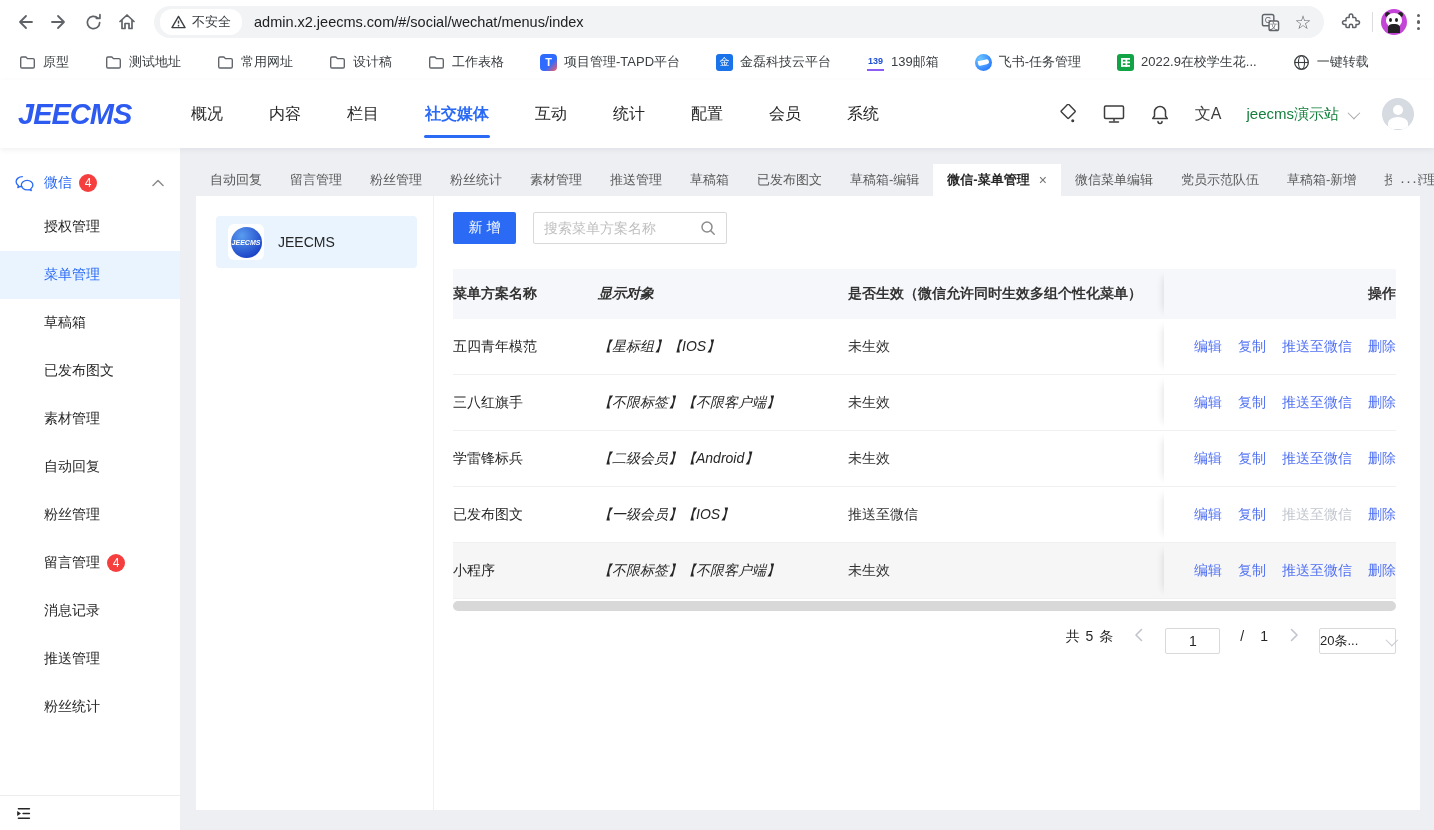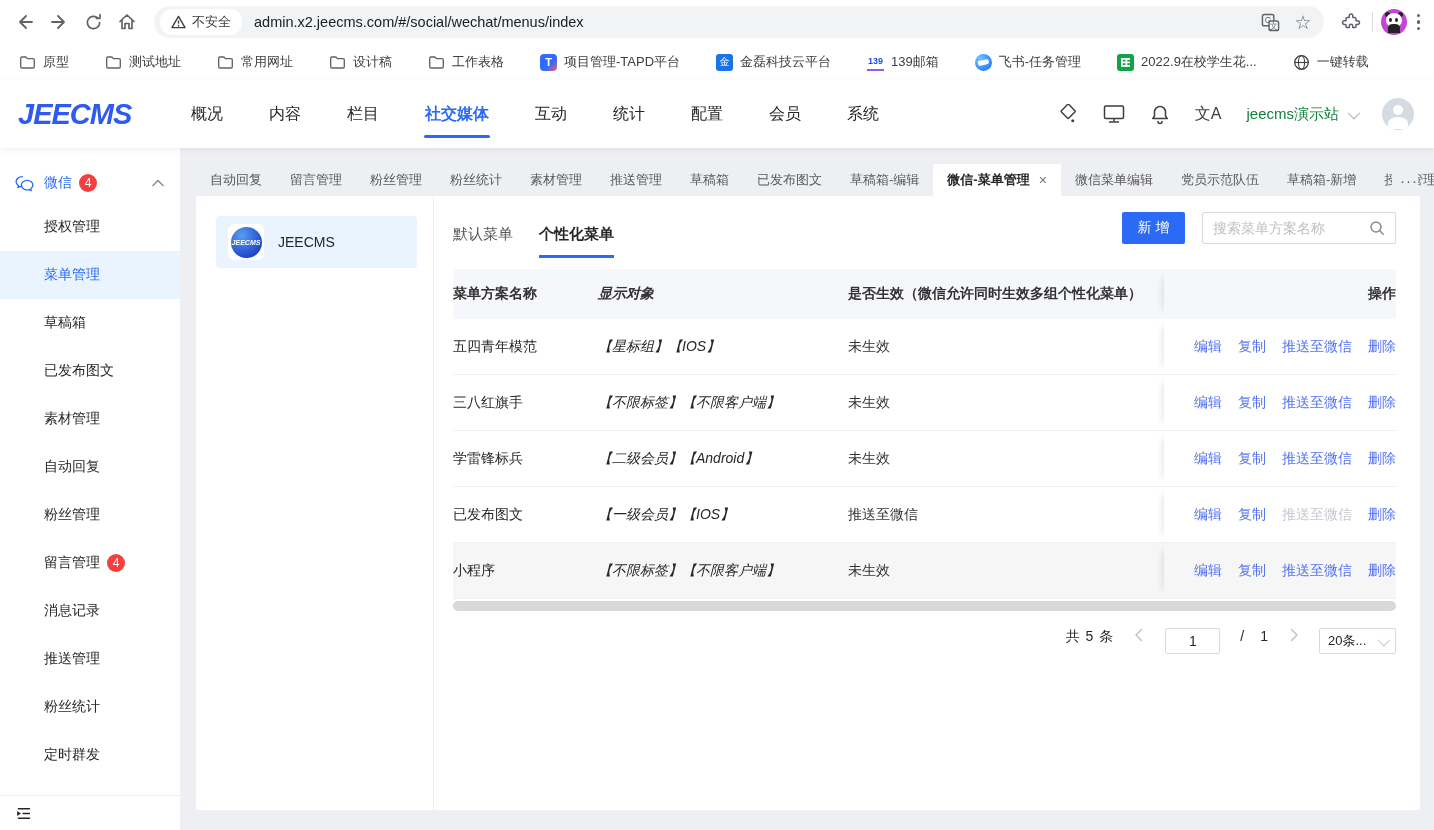--- a/index.html
+++ b/index.html
@@ -103,21 +103,21 @@
 .status { color:#333; }
 
 .hscrollbar { height:10px; background:#d8d8d8; border-radius:5px; margin-top:2px; cursor:pointer; }
 
 .pagination { display:flex; justify-content:flex-end; align-items:flex-start; margin-top:17px; font-size:14px; color:#262626; }
 .pg-total { margin-right:20px; letter-spacing:1px; }
 .pg-arrow { display:flex; align-items:center; cursor:pointer; }
 .page-input { width:55px; height:26px; border:1px solid #d9d9d9; border-radius:2px; text-align:center; font-size:14px; color:#262626; outline:none; margin:0 20px 0 22px; }
 .pg-sep { margin-right:16px; }
 .pg-pages { margin-right:22px; }
-.page-size { width:77px; height:26px; border:1px solid #d9d9d9; border-radius:2px; display:flex; align-items:center; justify-content:space-between; padding:0 8px; margin-left:20px; color:#262626; font-size:13px; cursor:pointer; }
+.page-size { width:77px; height:26px; border:1px solid #d9d9d9; border-radius:2px; display:flex; align-items:center; justify-content:space-between; padding:0 0; margin-left:20px; color:#262626; font-size:13px; cursor:pointer; }
 .page-size .chev-down { border-color:#c4c8cf; }
 </style>
 </head>
 <body>
 
 <div class="browser">
   <div class="nav-btn">
     <svg width="20" height="20" viewBox="0 0 20 20">
         <path d="M11 4 L5 10 L11 16 M5 10 H17" fill="none" stroke="#5f6368" stroke-width="1.8" stroke-linecap="round" stroke-linejoin="round"></path>
       </svg>
@@ -332,23 +332,20 @@
       </div>
     <div class="side-item">
         <span>消息记录</span>
       </div>
     <div class="side-item">
         <span>推送管理</span>
       </div>
     <div class="side-item">
         <span>粉丝统计</span>
       </div>
-    <div class="side-item">
-        <span>定时群发</span>
-      </div>
     <div class="sidebar-footer">
       <svg width="17" height="17" viewBox="0 0 20 20">
           <path d="M4 4.5 H17 M9.5 10 H17 M4 15.5 H17" stroke="#262626" stroke-width="1.7" stroke-linecap="round"></path>
           <path d="M7 10 L2.6 7.2 V12.8 Z" fill="#262626"></path>
         </svg>
     </div>
   </div>
 
   <div class="main">
     <div class="tabstrip">
@@ -404,24 +401,20 @@
         <div class="account-card">
           <div class="account-logo">
             <div class="account-logo-inner">JEECMS</div>
           </div>
           <span class="account-name">JEECMS</span>
         </div>
       </div>
 
       <div class="table-panel">
         <div class="panel-top">
-          <div class="menu-tabs">
-            <div class="menu-tab">默认菜单</div>
-            <div class="menu-tab active">个性化菜单</div>
-          </div>
           <div class="top-actions">
             <button class="btn-primary">新 增</button>
             <div class="search-box">
               <input placeholder="搜索菜单方案名称" style="">
               <svg width="16" height="16" viewBox="0 0 16 16">
                   <circle cx="7" cy="7" r="5" fill="none" stroke="#8c8c8c" stroke-width="1.5"></circle>
                   <line x1="10.8" y1="10.8" x2="14.2" y2="14.2" stroke="#8c8c8c" stroke-width="1.5" stroke-linecap="round"></line>
                 </svg>
             </div>
           </div>

